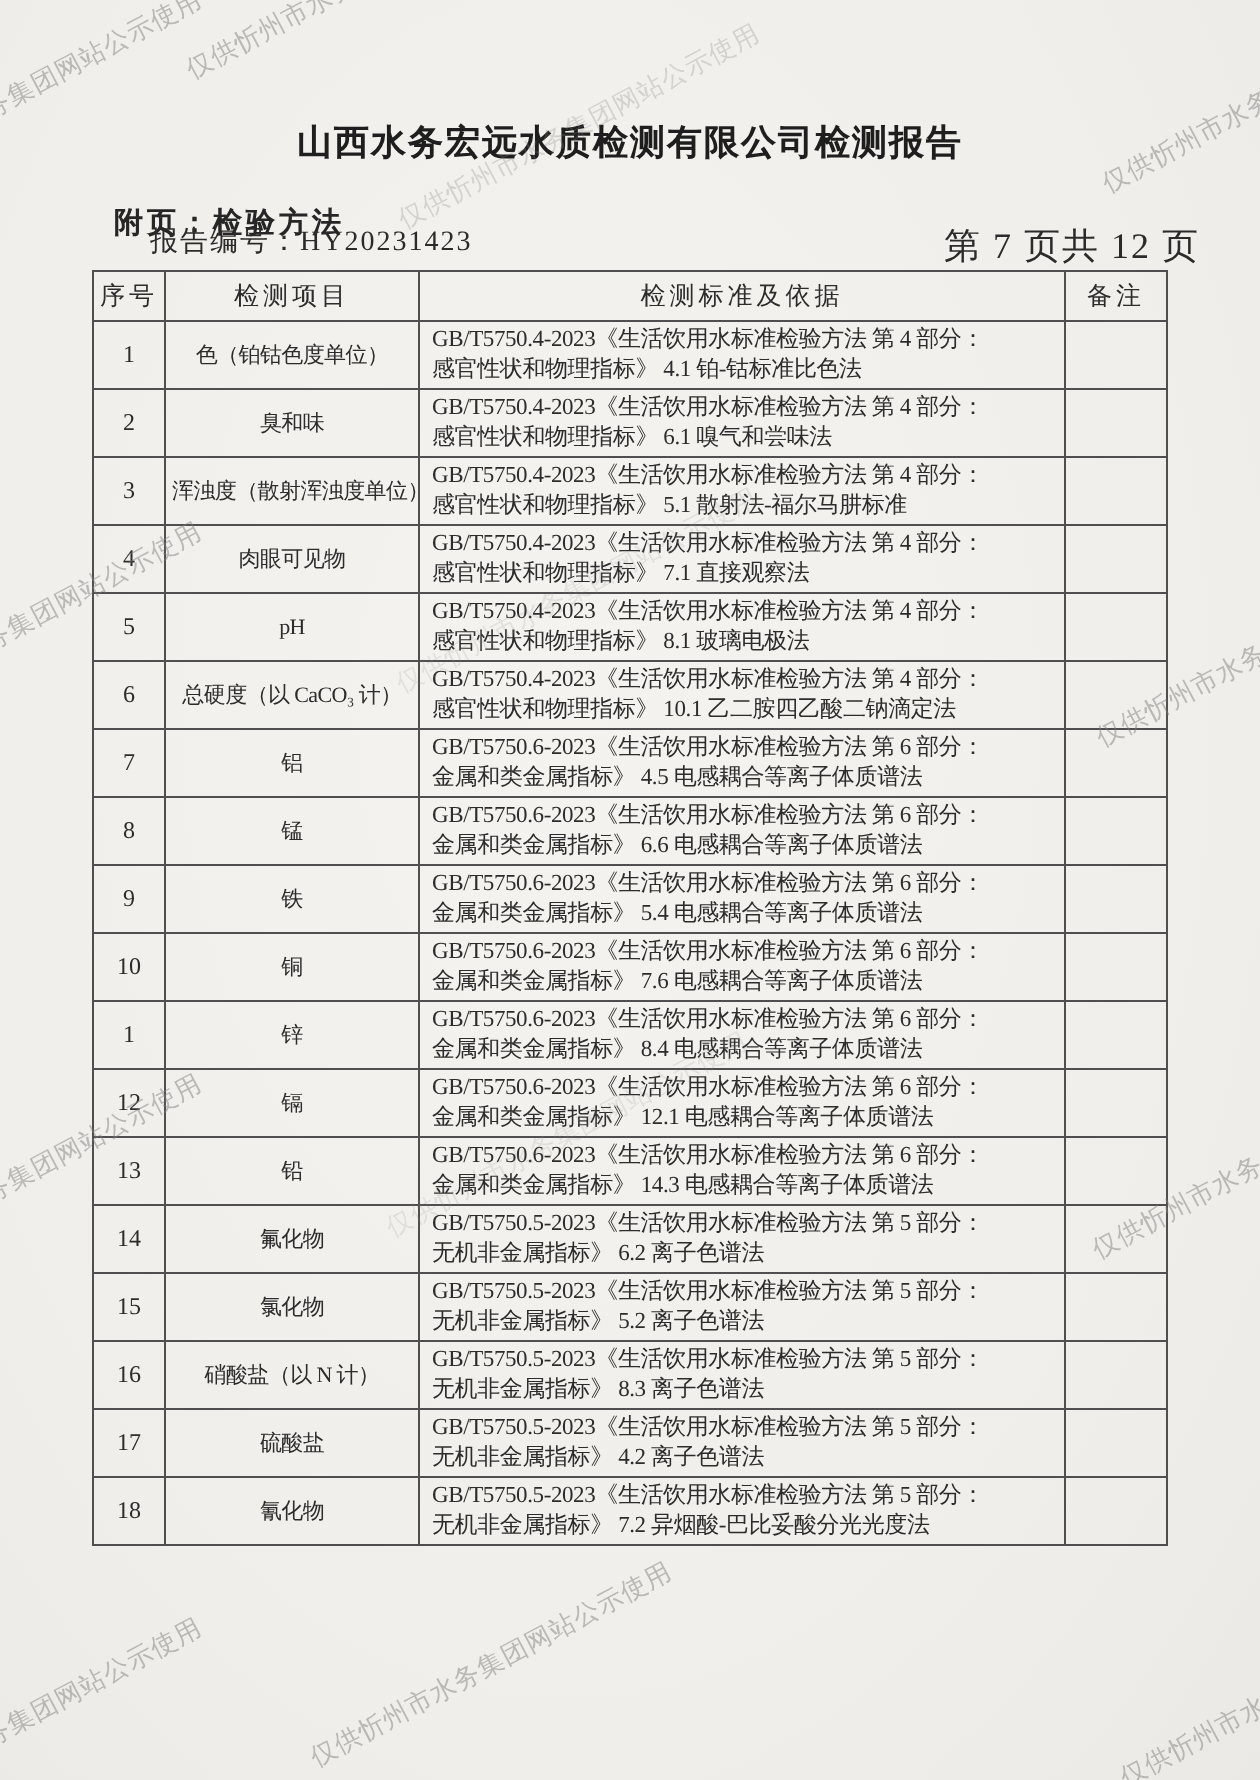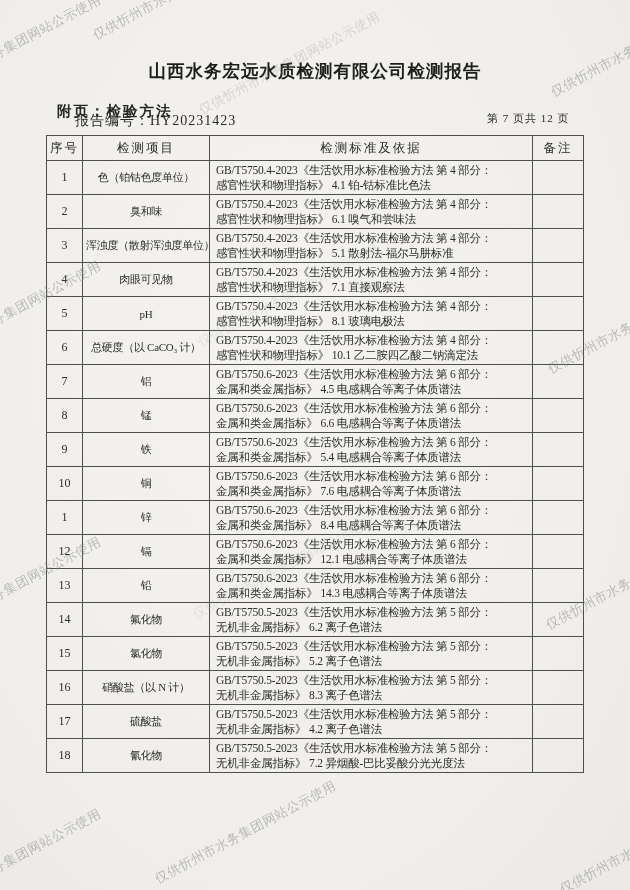--- a/index.html
+++ b/index.html
@@ -22,22 +22,22 @@
   }
   .subtitle{
     position:absolute;left:57px;top:102px;
     font-size:14.5px;font-weight:600;letter-spacing:2px;color:#262626;
   }
   .report-no{
     position:absolute;left:75px;top:112px;
     font-size:14px;letter-spacing:1px;color:#2b2b2b;
   }
   .page-indicator{
-    position:absolute;left:487px;top:111px;
-    font-size:11px;letter-spacing:1px;color:#2b2b2b;
+    position:absolute;left:472px;top:111px;
+    font-size:18px;letter-spacing:1px;color:#2b2b2b;
   }
   table.methods{
     position:absolute;left:46px;top:135px;
     width:537px;
     border-collapse:collapse;
     table-layout:fixed;
   }
   table.methods th, table.methods td{
     border:1px solid #4f4f4f;
     color:#2c2c2c;

